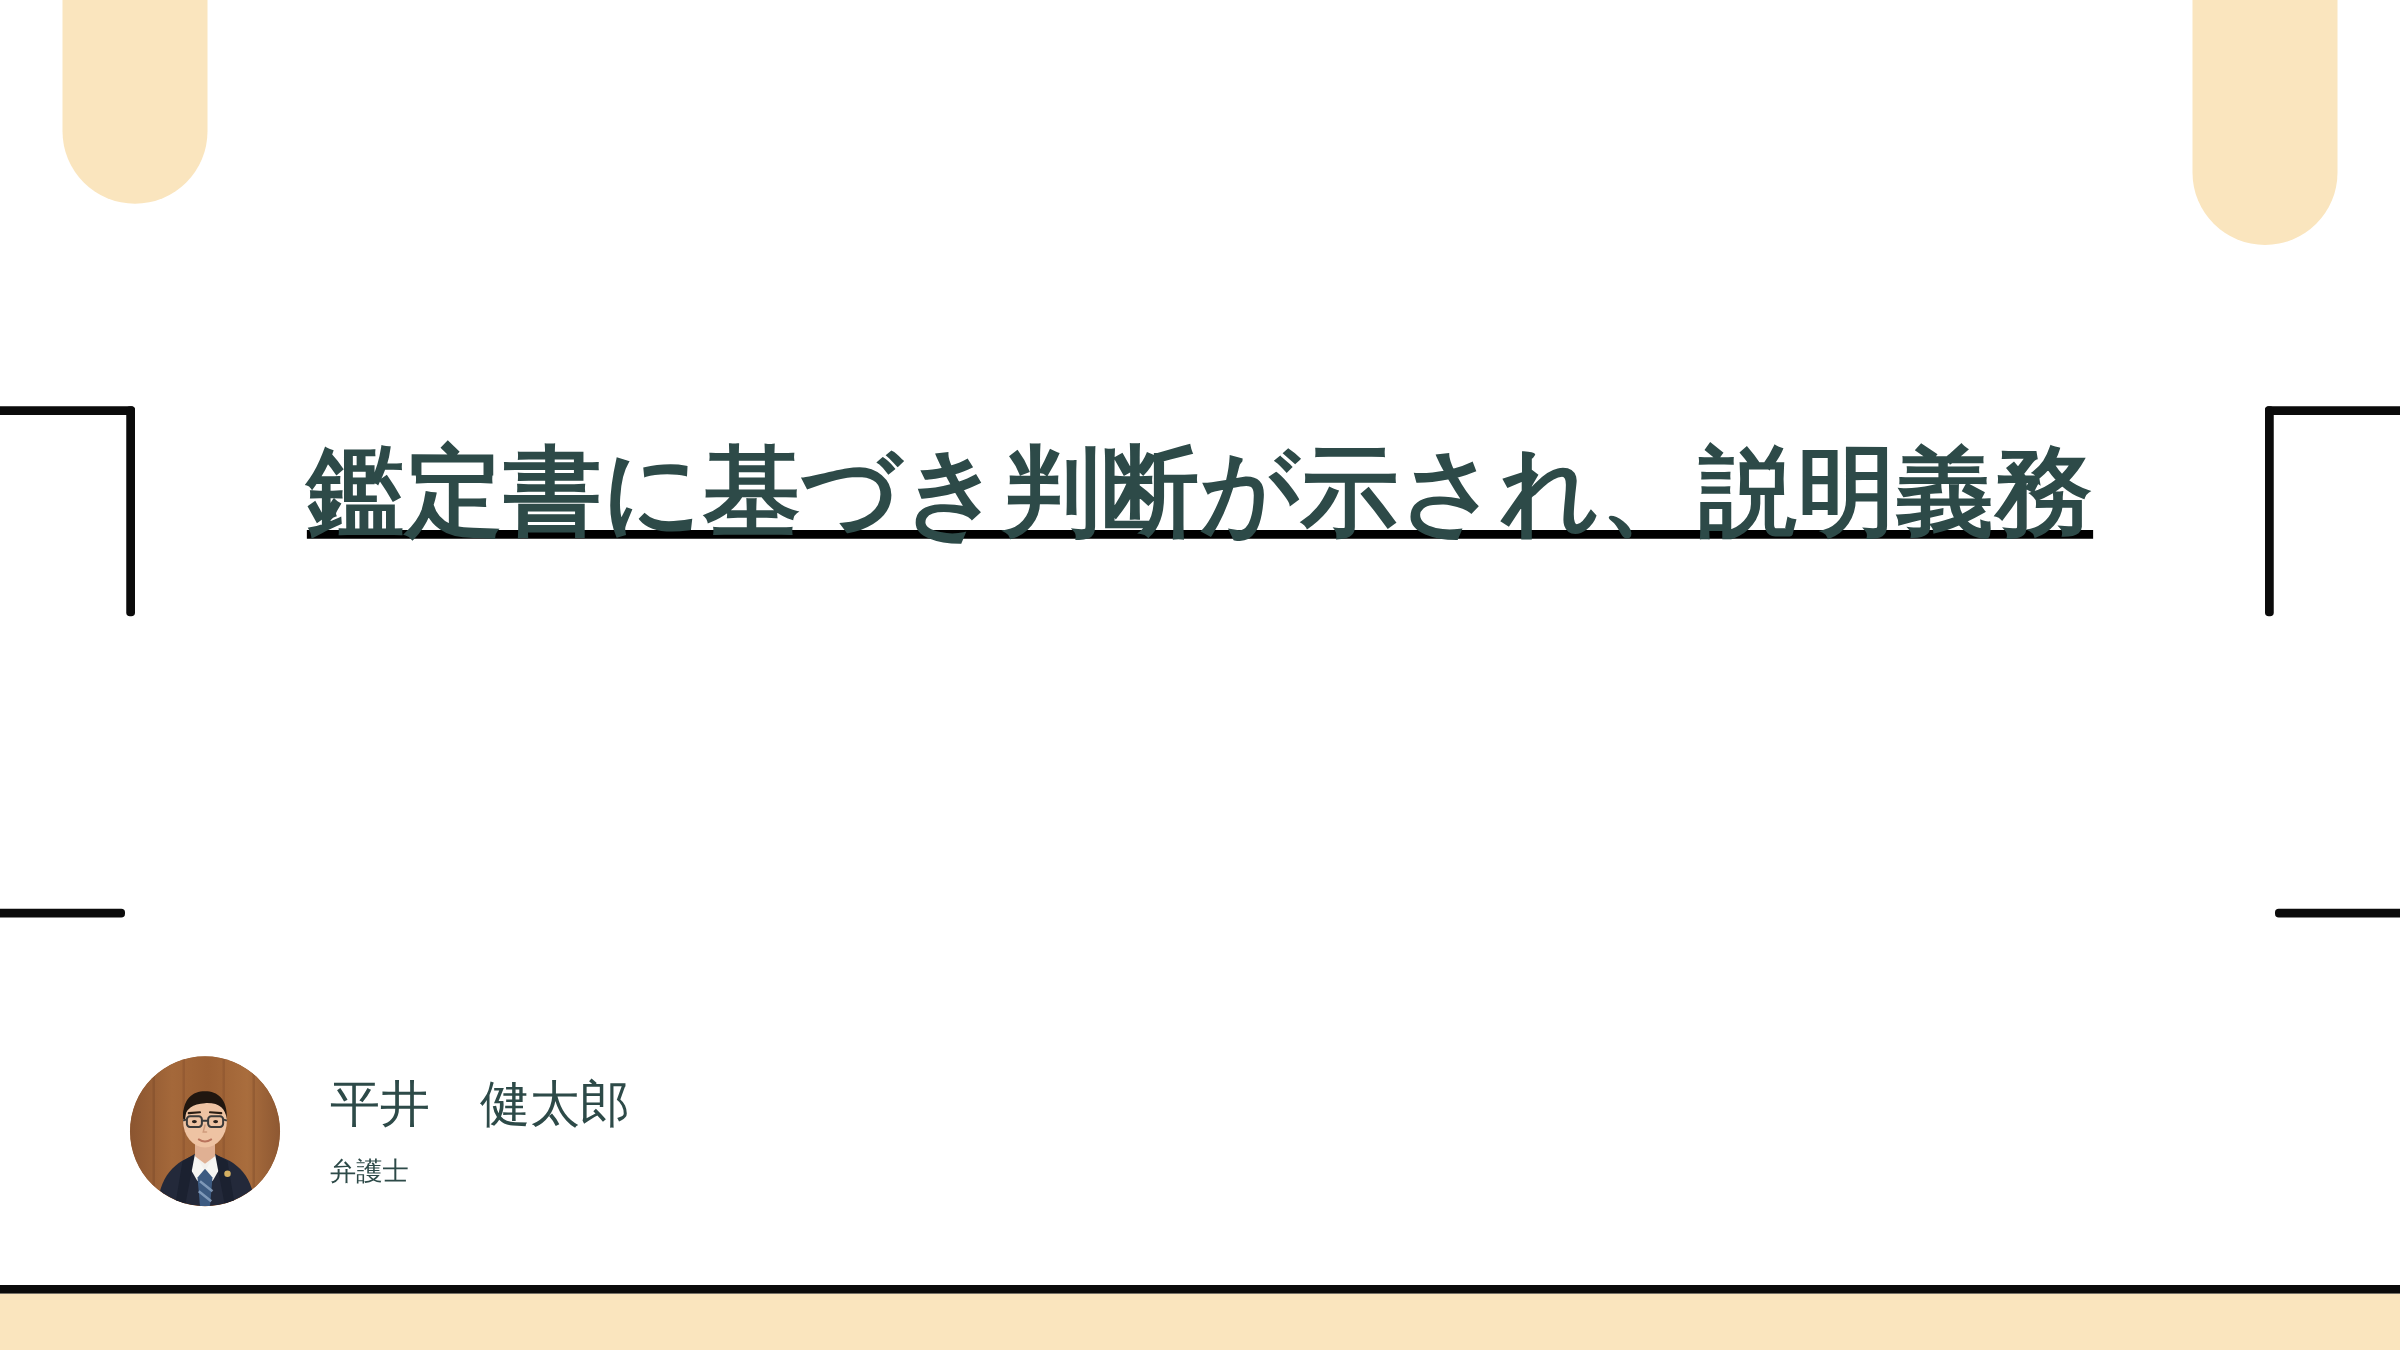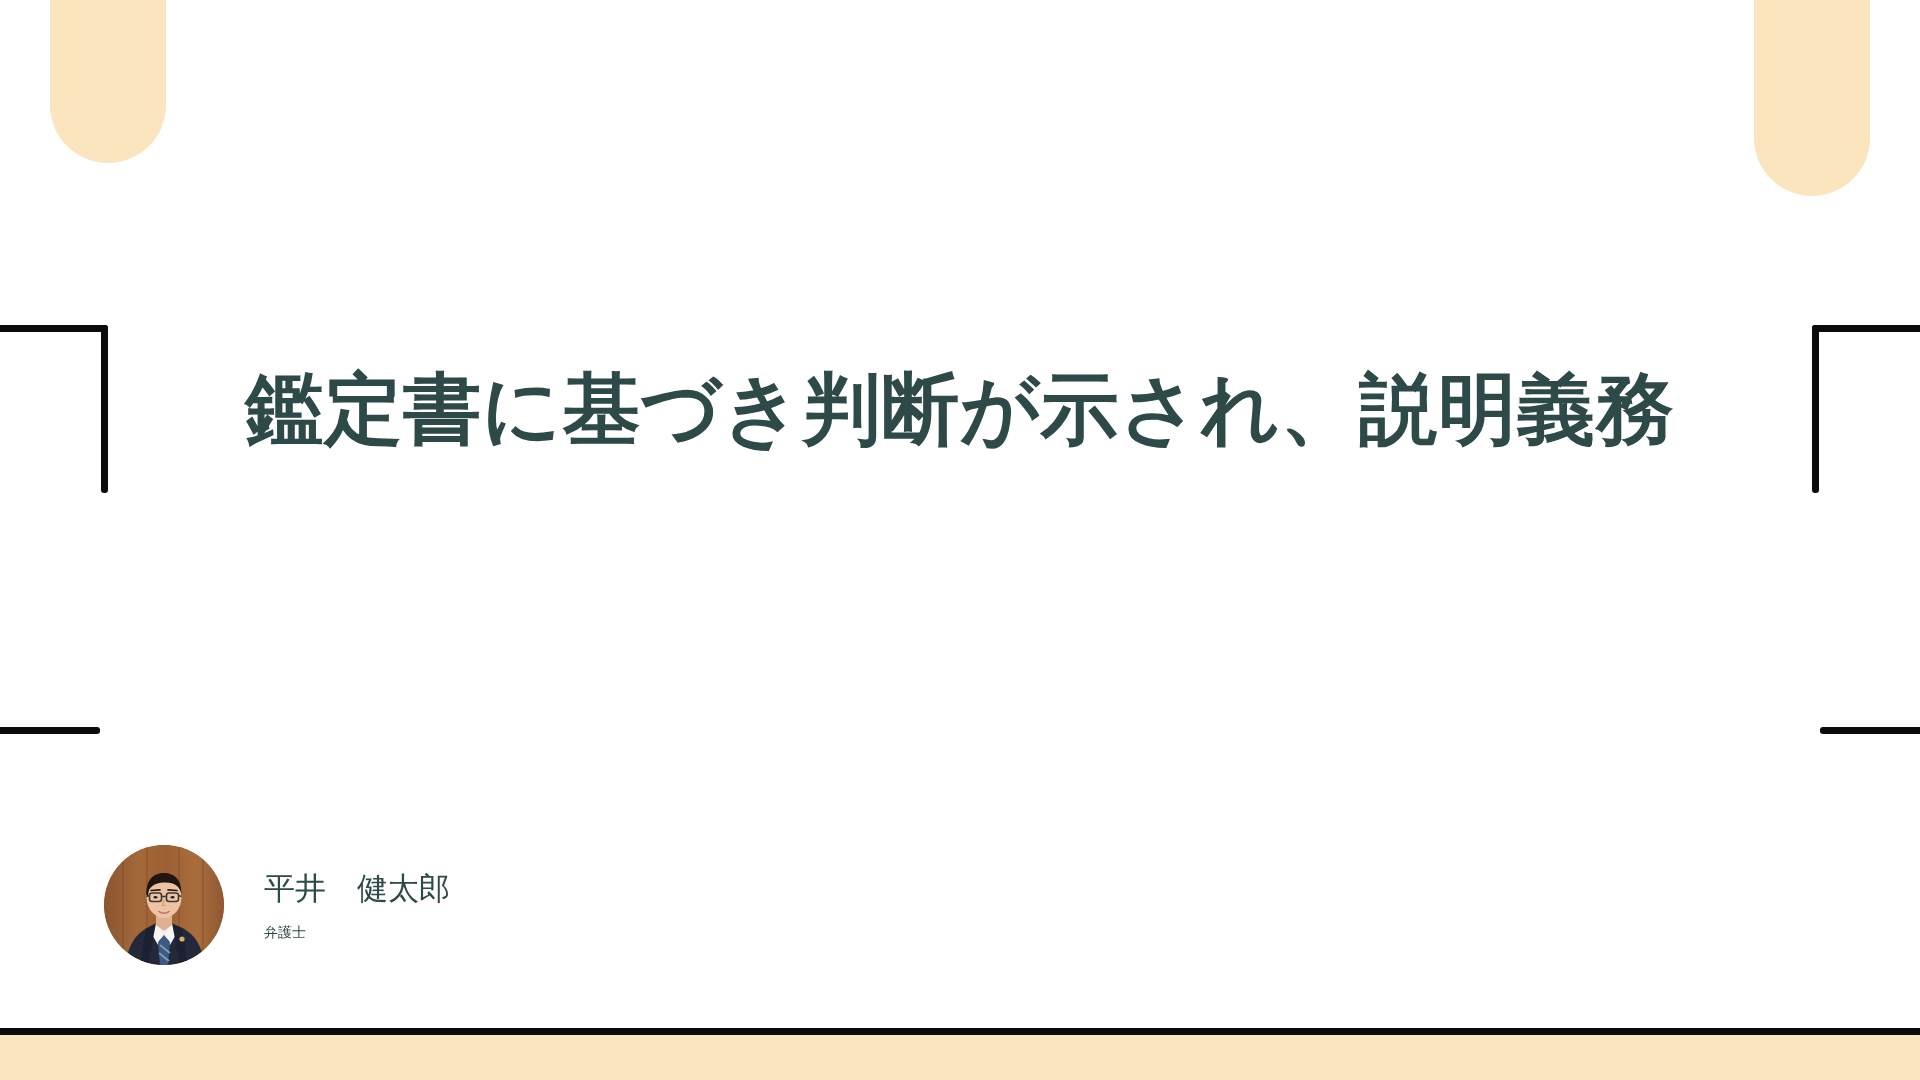--- a/index.html
+++ b/index.html
@@ -48,22 +48,23 @@
   
   .bl-h { left: -10px;  top: 727px;  width: 110px; }
   
   .br-h { left: 1820px; top: 727px;  width: 112px; }
 
   
   .title-block {
     position: absolute;
     left: 0;
     right: 0;
-    top: 352px;
+    top: 336px;
     text-align: center;
+    text-decoration: underline;
   }
   .title-line {
     display: block;
     color: #2D4A48;
     font-weight: bold;
     font-size: 78px;
     line-height: 1.47;
     letter-spacing: 0.01em;
     white-space: pre;
   }
@@ -88,27 +89,27 @@
   .avatar svg { display: block; width: 120px; height: 120px; }
 
   .presenter-text {
     margin-left: 40px;
     display: flex;
     flex-direction: column;
     justify-content: center;
   }
   .presenter-name {
     color: #2D4A48;
-    font-size: 31px;
+    font-size: 40px;
     line-height: 1.3;
     white-space: pre;
   }
   .presenter-role {
     color: #2D4A48;
-    font-size: 14px;
+    font-size: 21px;
     line-height: 1.3;
     margin-top: 14px;
     white-space: pre;
   }
 
   
   .footer-rule {
     position: absolute;
     left: 0;
     top: 1028px;

